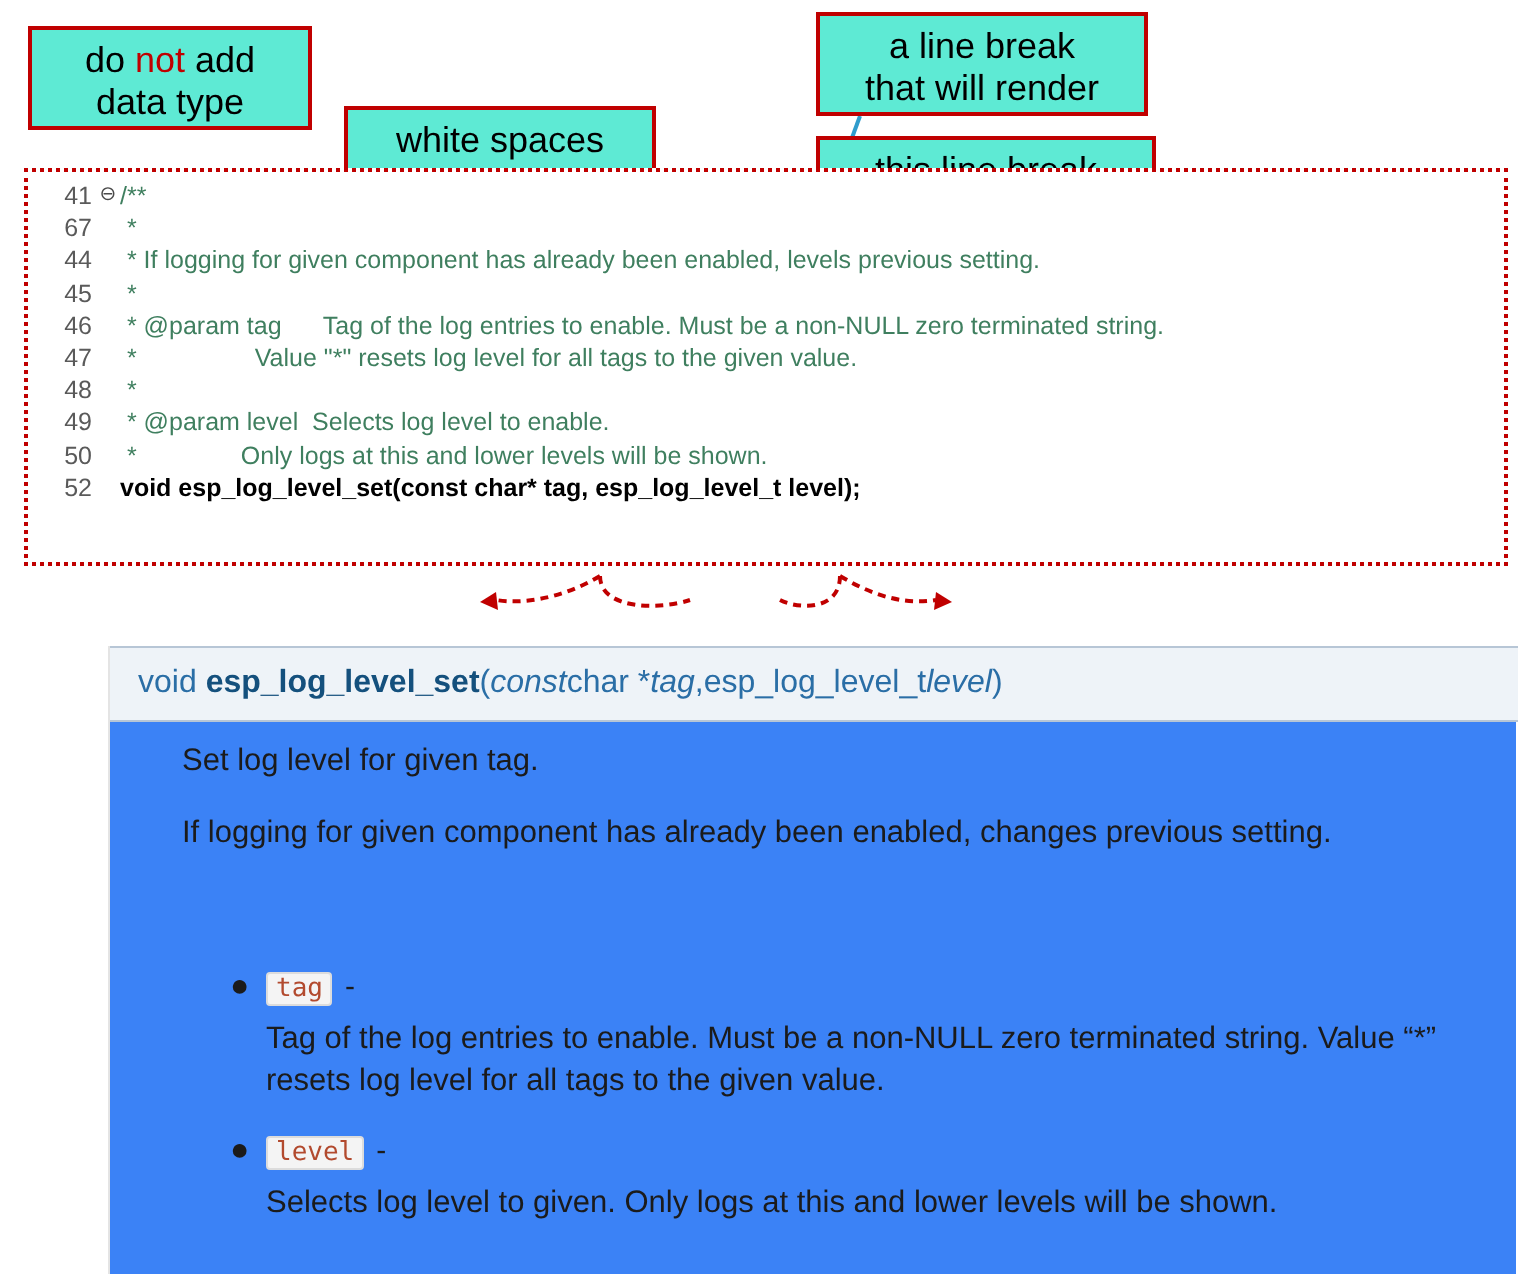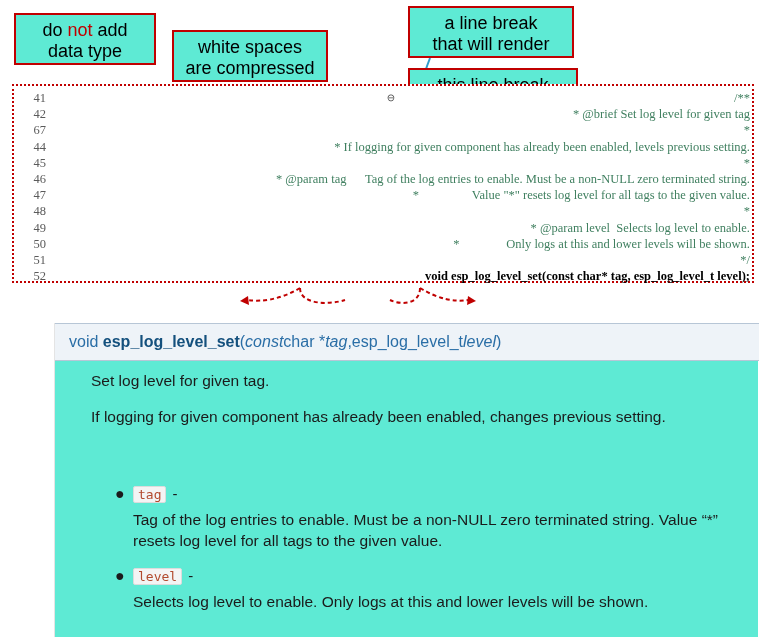--- a/index.html
+++ b/index.html
@@ -25,21 +25,21 @@
     line-height: 21px;
     text-align: center;
     padding: 5px 8px;
     box-sizing: border-box;
   }
   .callout .hl {
     color: #c00000;
   }
 
   #callout-datatype { left: 14px;  top: 13px;  width: 142px; height: 52px; }
-  #callout-whitespace { left: 172px; top: 30px; width: 156px; height: 52px; }
+  #callout-whitespace { left: 172px; top: 53px; width: 156px; height: 52px; }
   #callout-linebreak-render { left: 408px; top: 6px; width: 166px; height: 52px; }
   #callout-linebreak-norender { left: 408px; top: 68px; width: 170px; height: 52px; }
 
   
   svg.connectors {
     position: absolute;
     left: 0; top: 0;
     width: 767px; height: 637px;
     pointer-events: none;
   }
@@ -52,25 +52,24 @@
     width: 742px;
     height: 199px;
     border: 2px dotted #c00000;
     background: #ffffff;
     box-sizing: border-box;
     padding: 4px 2px 2px 2px;
   }
   .code-line {
     display: flex;
     align-items: flex-start;
-    font-family: Liberation Serif, serif;
+    font-family: Liberation Sans, sans-serif;
     font-size: 12.5px;
     line-height: 16.2px;
     white-space: pre;
-    justify-content: space-between;
   }
   .gutter {
     width: 30px;
     min-width: 30px;
     text-align: right;
     color: #5a5a5a;
     padding-right: 2px;
     user-select: none;
   }
   .foldmark {
@@ -83,21 +82,21 @@
   }
   .code-text { color: #3f7f5f; }
 
   
   #doc-panel {
     position: absolute;
     left: 54px;
     top: 323px;
     width: 704px;
     height: 314px;
-    background: #5eead4;
+    background: #3b82f6;
     border-left: 1px solid #e4e4e4;
     box-sizing: border-box;
   }
   #doc-signature {
     position: absolute;
     left: 0; top: 0;
     width: 704px;
     height: 38px;
     background: #eef3f8;
     border-top: 1px solid #b7c6d6;
@@ -213,25 +212,20 @@
   <span>will </span><span class="hl">not</span><span> render</span>
 </div>
 
 <div id="code-block">
   <div class="code-line">
     <span class="gutter">41</span>
     <span class="foldmark">⊖</span>
     <span class="code-text">/**</span>
   </div>
   <div class="code-line">
-    <span class="gutter">42</span>
-    <span class="foldmark"></span>
-    <span class="code-text"> * @brief Set log level for given tag</span>
-  </div>
-  <div class="code-line">
     <span class="gutter">67</span>
     <span class="foldmark"></span>
     <span class="code-text"> *</span>
   </div>
   <div class="code-line">
     <span class="gutter">44</span>
     <span class="foldmark"></span>
     <span class="code-text"> * If logging for given component has already been enabled, levels previous setting.</span>
   </div>
   <div class="code-line">
@@ -256,25 +250,20 @@
   </div>
   <div class="code-line">
     <span class="gutter">49</span>
     <span class="foldmark"></span>
     <span class="code-text"> * @param level  Selects log level to enable.</span>
   </div>
   <div class="code-line">
     <span class="gutter">50</span>
     <span class="foldmark"></span>
     <span class="code-text"> *               Only logs at this and lower levels will be shown.</span>
-  </div>
-  <div class="code-line">
-    <span class="gutter">51</span>
-    <span class="foldmark"></span>
-    <span class="code-text"> */</span>
   </div>
   <div class="code-line">
     <span class="gutter">52</span>
     <span class="foldmark"></span>
     <span class="code-text plain" style="font-weight:bold;color:#000;">void esp_log_level_set(const char* tag, esp_log_level_t level);</span>
   </div>
 </div>
 
 <div id="doc-panel">
 
@@ -294,16 +283,16 @@
     </div>
     <div class="bullet-body">Tag of the log entries to enable. Must be a non-NULL zero terminated string. Value “*” resets log level for all tags to the given value.</div>
   </div>
 
   <div class="doc-bullet" id="doc-bullet-level">
     <div class="bullet-row">
       <span class="dot">●</span>
       <span class="code-chip">level</span>
       <span style="margin-left:6px;">-</span>
     </div>
-    <div class="bullet-body">Selects log level to enable. Only logs at this and lower levels will be shown.</div>
+    <div class="bullet-body">Selects log level to given. Only logs at this and lower levels will be shown.</div>
   </div>
 
 </div>
 
 </body></html>

